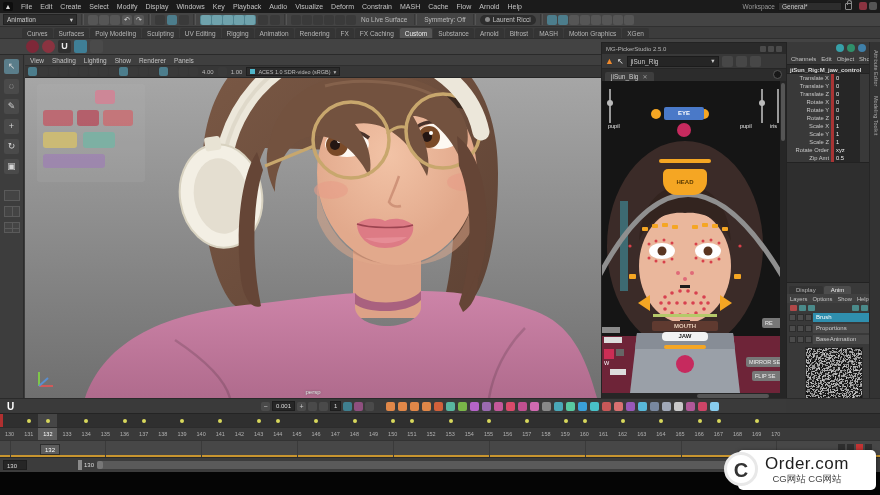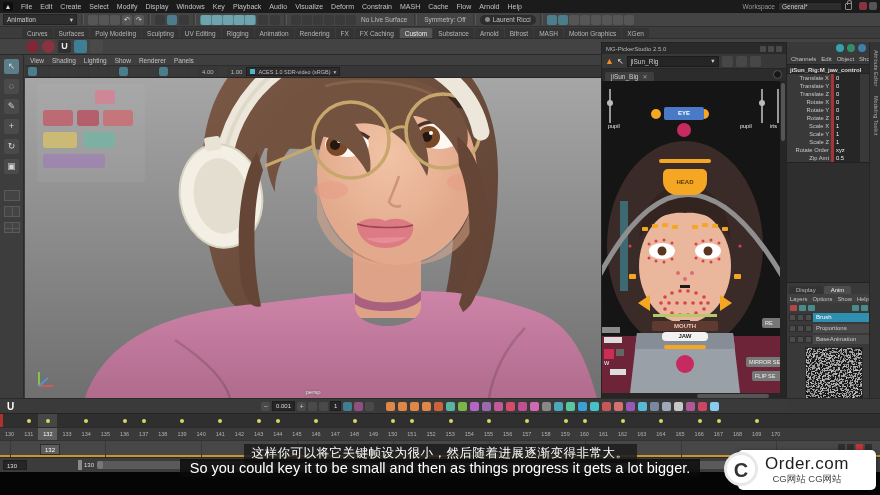--- a/index.html
+++ b/index.html
@@ -867,22 +867,20 @@
     <span class="range-field">130</span>
     <span class="range-handle">
         <i></i>
         <span>130</span>
       </span>
     <div class="range-track"></div>
   </div>
 
   <div class="abs bottom-black"></div>
 
-  <div class="abs sub-zh"><span>这样你可以将它关键帧设为很小，然后随着进展逐渐变得非常大。</span></div>
-  <div class="abs sub-en"><span>So you could key it to be small and then as things progress it gets a lot bigger.</span></div>
 
   <div class="tl-right-icons">
     <span></span>
       <span></span>
       <span class="red"></span>
       <span></span>
   </div>
   <div class="watermark">
     <div class="wm-logo">C</div>
     <div class="wm-title">Order.com</div>

